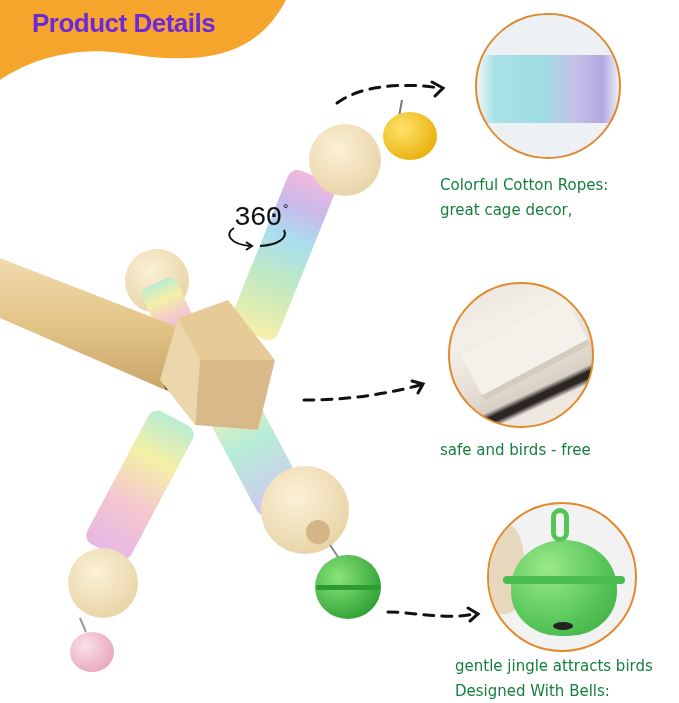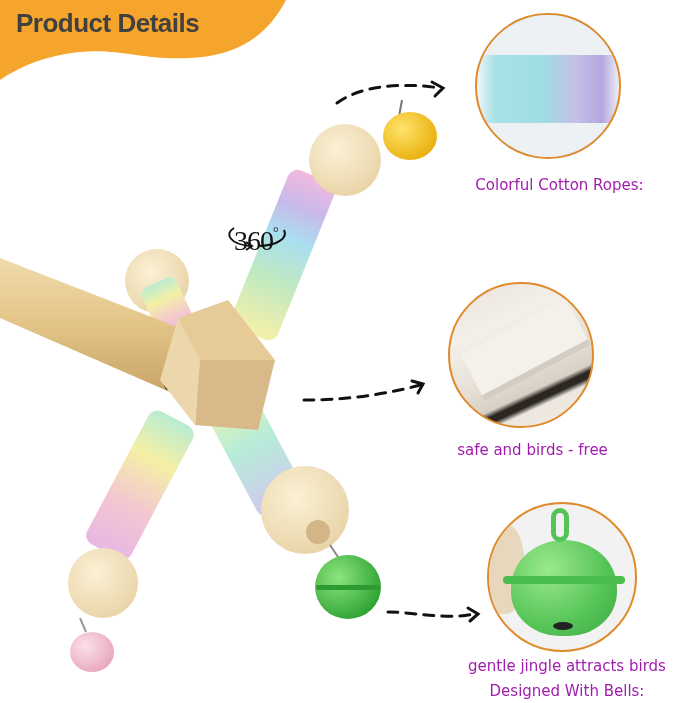--- a/index.html
+++ b/index.html
@@ -1,22 +1,22 @@
 <!DOCTYPE html>
 <html><head>
 <meta charset="utf-8">
 <style>
   html, body { margin:0; padding:0; background:#ffffff; }
   body { width:679px; height:703px; position:relative; overflow:hidden; font-family:"DejaVu Sans","Liberation Sans",sans-serif; }
   .abs { position:absolute; }
   .banner { left:0; top:0; width:679px; height:110px; }
-  .title { left:16px; top:8px; font-size:26px; font-weight:bold; color:#404040; letter-spacing:-0.5px; font-family:"Liberation Sans","DejaVu Sans",sans-serif; }
+  .title { left:32px; top:8px; font-size:26px; font-weight:bold; color:#6d28d9; letter-spacing:-0.5px; font-family:"Liberation Sans","DejaVu Sans",sans-serif; }
   .product { left:0; top:0; width:460px; height:703px; }
   .circle { border-radius:50%; border:2px solid #e08a2b; overflow:hidden; box-sizing:border-box; }
-  .feature-text { text-align:center; color:#a21caf; font-size:15px; line-height:25px; font-family:"DejaVu Sans",sans-serif; }
+  .feature-text { text-align:left; color:#15803d; font-size:15px; line-height:25px; font-family:"DejaVu Sans",sans-serif; }
   .badge360 { left:222px; top:202px; width:72px; height:50px; }
 </style>
 </head>
 <body>
 
 <svg class="abs banner" viewBox="0 0 679 110" width="679" height="110">
   <path d="M0,0 L286,0 C270,30 245,55 190,58 C140,60 120,48 80,52 C40,56 15,70 0,80 Z" fill="#f6a52c"></path>
 </svg>
 <div class="abs title">Product Details</div>
 
@@ -120,36 +120,37 @@
 </svg>
 
 <svg class="abs" style="left:384px;top:600px;" width="100" height="30">
   <g fill="none" stroke="#111" stroke-width="3" stroke-linecap="round">
     <path d="M4,12 C30,12 60,20 90,14" stroke-dasharray="10 8"></path>
     <path d="M84,8 L94,14 L86,21"></path>
   </g>
 </svg>
 
 <div class="abs badge360">
-  <div style="position:absolute;left:12px;top:0;font-size:28px;color:#111;font-family:Liberation Serif, serif;letter-spacing:-1px;margin-top:23px;">
+  <div style="position:absolute;left:12px;top:0;font-size:28px;color:#111;font-family:Liberation Mono, monospace;letter-spacing:-1px;">
     <span>360</span><span style="font-size:14px;vertical-align:top;">°</span>
   </div>
   <svg width="72" height="50" style="position:absolute;left:0;top:0;">
     <path d="M12,26 C2,32 8,42 28,44" fill="none" stroke="#111" stroke-width="2"></path>
     <path d="M24,40 L30,44 L24,48" fill="none" stroke="#111" stroke-width="2"></path>
     <path d="M38,44 C56,43 66,36 62,28" fill="none" stroke="#111" stroke-width="2"></path>
   </svg>
 </div>
 
 <div class="abs circle" style="left:475px;top:13px;width:146px;height:146px;background:linear-gradient(90deg,#f3f6f8 0%,#a8e2e6 12%,#9fdde3 45%,#c4c0e8 70%,#b3a6e0 88%,#eef0f4 100%);">
   <div style="position:absolute;left:0;right:0;top:0;height:28%;background:#eef1f4;"></div>
   <div style="position:absolute;left:0;right:0;bottom:0;height:24%;background:#eef1f4;"></div>
 </div>
 <div class="abs feature-text" style="left:440px;top:173px;width:239px;">
   <div>Colorful Cotton Ropes:</div>
+  <div>great cage decor,</div>
 </div>
 
 <div class="abs circle" style="left:448px;top:282px;width:146px;height:146px;background:linear-gradient(155deg,#e9e3dc 0%,#f3efe9 30%,#e8e0d6 55%,#d8cfc5 70%,#2b2622 73%,#2b2622 76%,#ece6de 79%,#f2ede7 100%);">
   <div style="position:absolute;left:14px;top:40px;width:120px;height:46px;background:#f4f0ea;transform:rotate(-28deg);box-shadow:0 6px 0 #d5ccc0;"></div>
 </div>
 <div class="abs feature-text" style="left:440px;top:438px;width:185px;">
   <div>safe and birds - free</div>
 </div>
 
 <div class="abs circle" style="left:487px;top:502px;width:150px;height:150px;background:#f2f2f2;">

